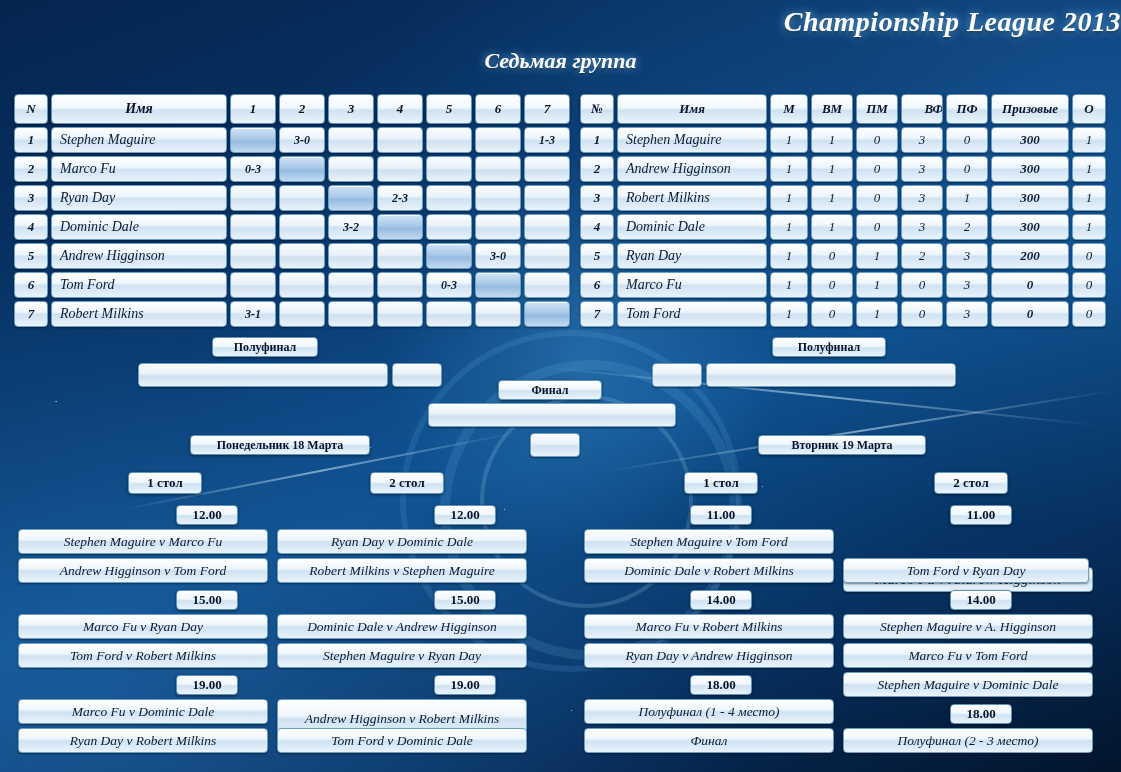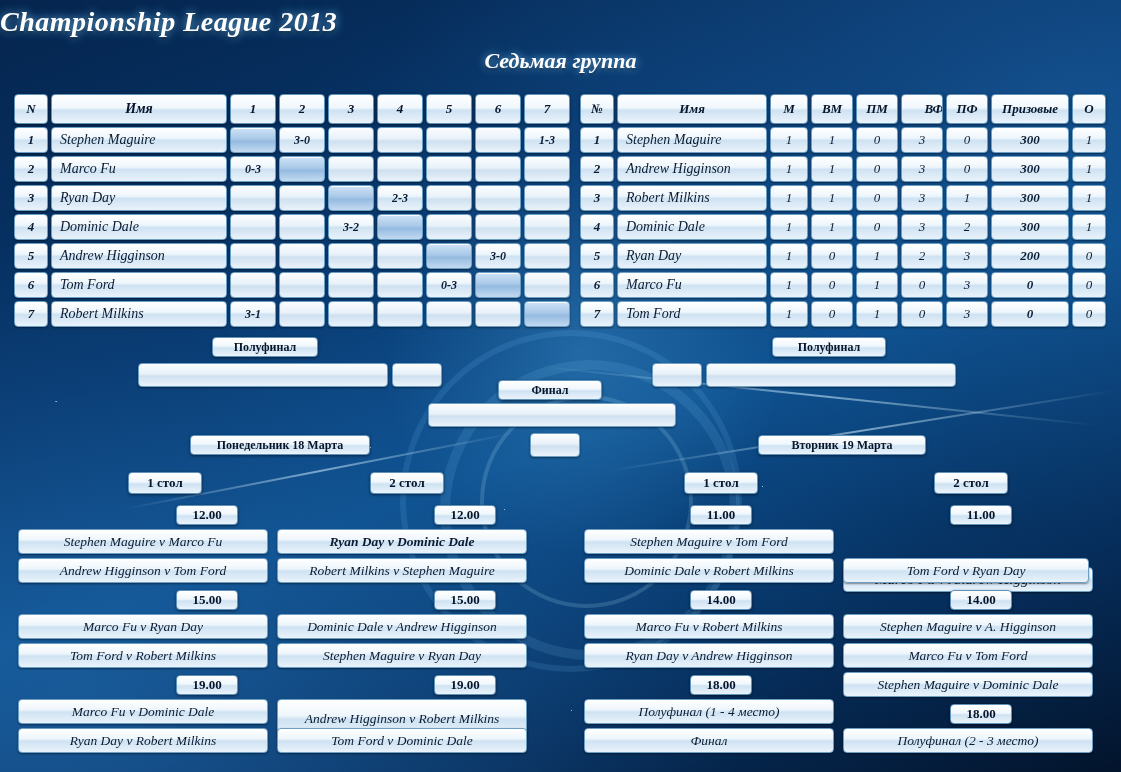--- a/index.html
+++ b/index.html
@@ -36,21 +36,21 @@
       radial-gradient(1.4px 1.4px at 70% 95%, #e4f6ff 50%, transparent 51%);
   }
   .swirl{position:absolute;pointer-events:none;border-radius:50%;
     border:2px solid rgba(150,215,255,0.18);filter:blur(.6px);}
   .swirl.s1{left:400px;top:330px;width:330px;height:330px;border-width:6px;border-color:rgba(120,200,255,.13);}
   .swirl.s2{left:440px;top:360px;width:280px;height:280px;border-width:10px;border-color:rgba(140,215,255,.12);}
   .swirl.s3{left:480px;top:395px;width:205px;height:205px;border-width:4px;border-color:rgba(190,235,255,.17);}
   .streak{position:absolute;pointer-events:none;height:2px;background:linear-gradient(90deg,rgba(255,255,255,0),rgba(210,240,255,.55),rgba(255,255,255,0));filter:blur(.5px);}
 
   
-  .title{position:absolute;left:0;right:0;top:6px;text-align:left;color:#ffffff;
+  .title{position:absolute;left:0;right:0;top:6px;text-align:right;color:#ffffff;
     font-size:28px;font-weight:bold;font-style:italic;letter-spacing:.5px;
     text-shadow:0 0 10px rgba(120,200,255,.9),0 2px 3px rgba(0,0,0,.6);}
   .subtitle{position:absolute;left:0;right:0;top:48px;text-align:center;color:#ffffff;
     font-size:22px;font-weight:bold;font-style:italic;
     text-shadow:0 0 9px rgba(120,200,255,.9),0 2px 3px rgba(0,0,0,.6);}
 
   
   .cell{
     box-sizing:border-box;
     background:linear-gradient(180deg,#ffffff 0%, #eef6fc 42%, #cfe2f2 52%, #e9f3fb 100%);
@@ -257,21 +257,21 @@
     <div class="cell" style="position: absolute; left: 18px; top: 529px; width: 250px; height: 25px; font-size: 13.5px; font-style: italic;">Stephen Maguire  v  Marco Fu</div>
     <div class="cell" style="position: absolute; left: 18px; top: 558px; width: 250px; height: 25px; font-size: 13.5px; font-style: italic;">Andrew Higginson  v  Tom Ford</div>
     <div class="label-plate" style="position: absolute; left: 176px; top: 590px; width: 62px; height: 20px; font-size: 13px; font-weight: bold;">15.00</div>
     <div class="cell" style="position: absolute; left: 18px; top: 614px; width: 250px; height: 25px; font-size: 13.5px; font-style: italic;">Marco Fu  v  Ryan Day</div>
     <div class="cell" style="position: absolute; left: 18px; top: 643px; width: 250px; height: 25px; font-size: 13.5px; font-style: italic;">Tom Ford  v  Robert Milkins</div>
     <div class="label-plate" style="position: absolute; left: 176px; top: 675px; width: 62px; height: 20px; font-size: 13px; font-weight: bold;">19.00</div>
     <div class="cell" style="position: absolute; left: 18px; top: 699px; width: 250px; height: 25px; font-size: 13.5px; font-style: italic;">Marco Fu  v  Dominic Dale</div>
     <div class="cell" style="position: absolute; left: 18px; top: 728px; width: 250px; height: 25px; font-size: 13.5px; font-style: italic;">Ryan Day  v  Robert Milkins</div>
     <div class="label-plate" style="position: absolute; left: 370px; top: 472px; width: 74px; height: 22px; font-size: 13px;">2 стол</div>
     <div class="label-plate" style="position: absolute; left: 434px; top: 505px; width: 62px; height: 20px; font-size: 13px; font-weight: bold;">12.00</div>
-    <div class="cell" style="position: absolute; left: 277px; top: 529px; width: 250px; height: 25px; font-size: 13.5px; font-style: italic; font-weight: bold;">Ryan Day  v  Dominic Dale</div>
+    <div class="cell" style="position: absolute; left: 277px; top: 529px; width: 250px; height: 25px; font-size: 13.5px; font-style: italic;">Ryan Day  v  Dominic Dale</div>
     <div class="cell" style="position: absolute; left: 277px; top: 558px; width: 250px; height: 25px; font-size: 13.5px; font-style: italic;">Robert Milkins  v  Stephen Maguire</div>
     <div class="label-plate" style="position: absolute; left: 434px; top: 590px; width: 62px; height: 20px; font-size: 13px; font-weight: bold;">15.00</div>
     <div class="cell" style="position: absolute; left: 277px; top: 614px; width: 250px; height: 25px; font-size: 13.5px; font-style: italic;">Dominic Dale  v  Andrew Higginson</div>
     <div class="cell" style="position: absolute; left: 277px; top: 643px; width: 250px; height: 25px; font-size: 13.5px; font-style: italic;">Stephen Maguire  v Ryan Day</div>
     <div class="label-plate" style="position: absolute; left: 434px; top: 675px; width: 62px; height: 20px; font-size: 13px; font-weight: bold;">19.00</div>
     <div class="cell" style="position: absolute; left: 277px; top: 699px; width: 250px; height: 39px; font-size: 13.5px; font-style: italic;">Andrew Higginson  v Robert Milkins</div>
     <div class="cell" style="position: absolute; left: 277px; top: 728px; width: 250px; height: 25px; font-size: 13.5px; font-style: italic;">Tom Ford  v  Dominic Dale</div>
     <div class="label-plate" style="position: absolute; left: 684px; top: 472px; width: 74px; height: 22px; font-size: 13px;">1 стол</div>
     <div class="label-plate" style="position: absolute; left: 690px; top: 505px; width: 62px; height: 20px; font-size: 13px; font-weight: bold;">11.00</div>
     <div class="cell" style="position: absolute; left: 584px; top: 529px; width: 250px; height: 25px; font-size: 13.5px; font-style: italic;">Stephen Maguire   v  Tom Ford</div>

